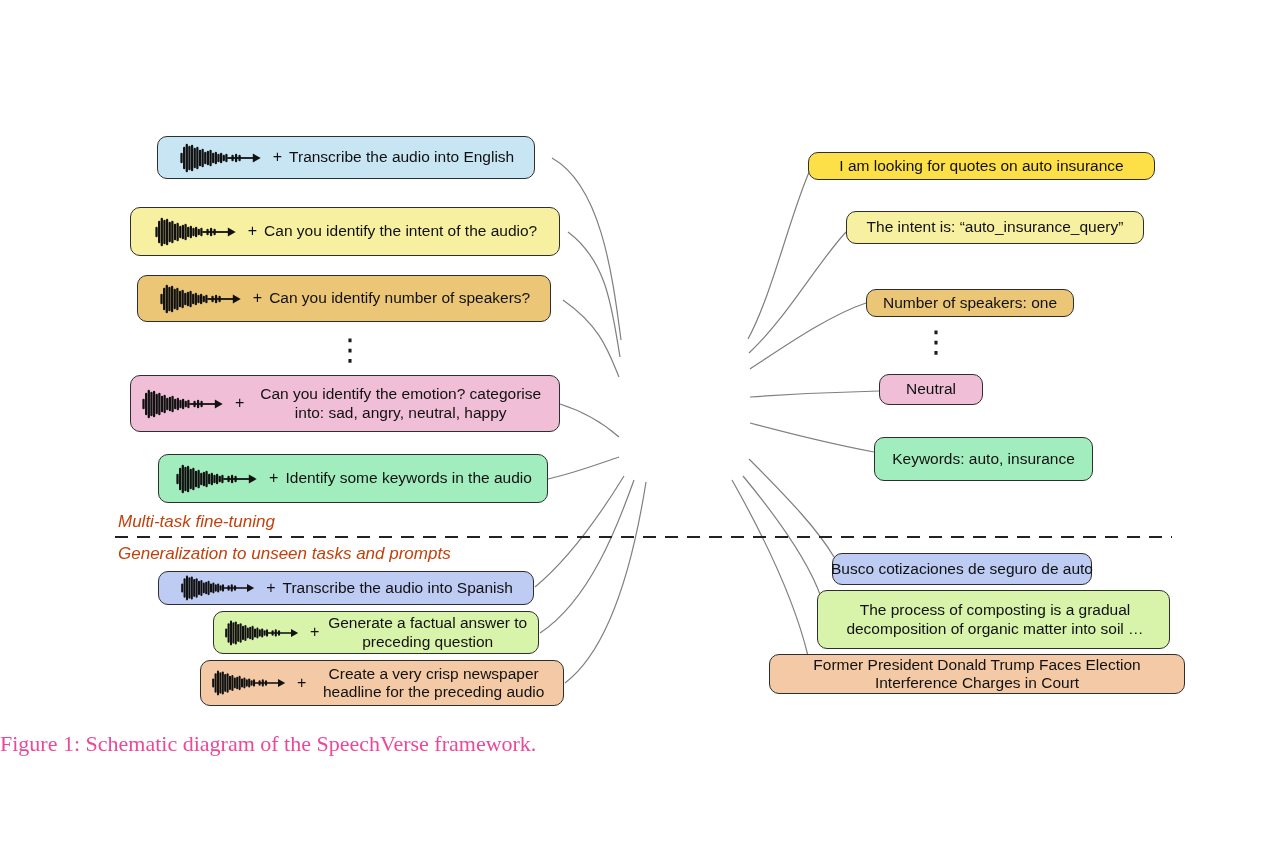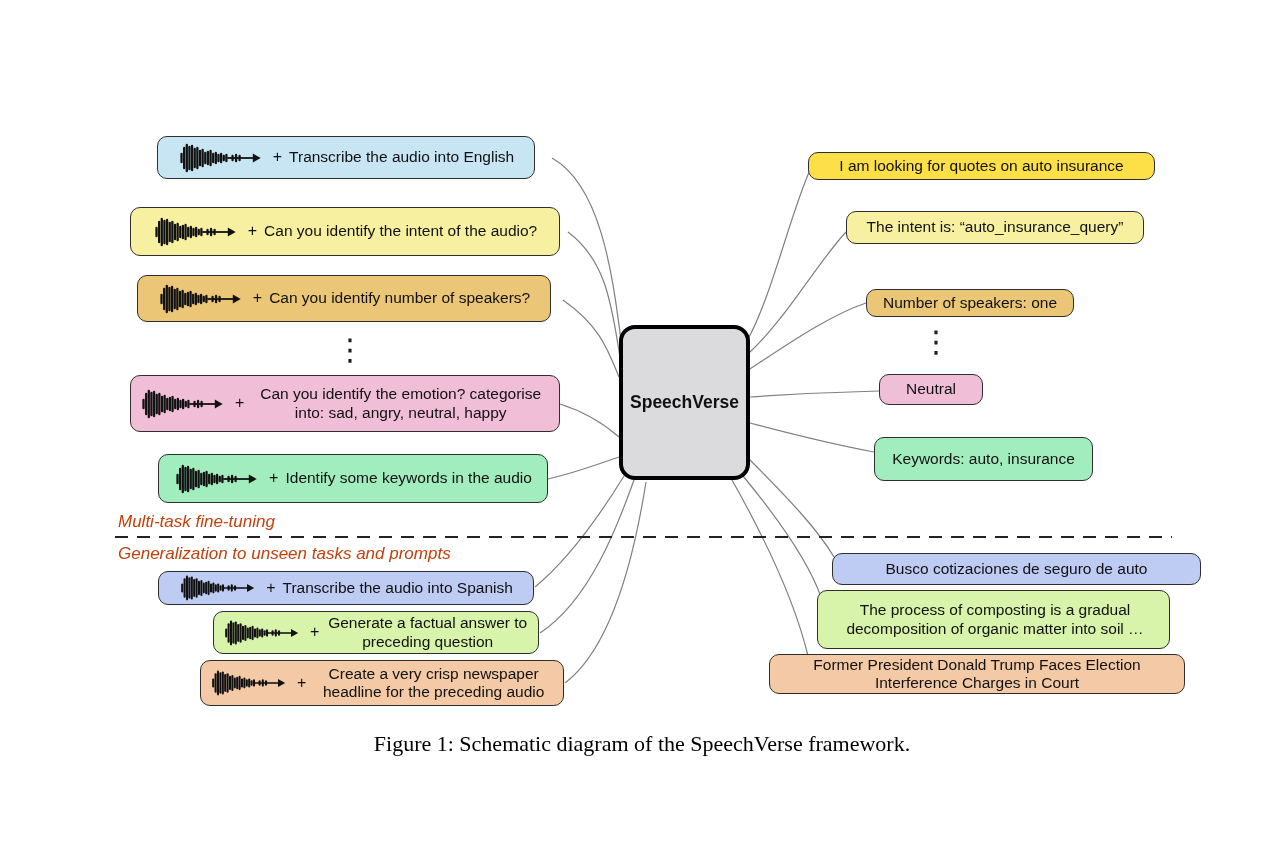--- a/index.html
+++ b/index.html
@@ -17,22 +17,22 @@
   .stacked::after{transform:translate(14px,10px);}
   .wf{flex:0 0 auto;width:88px;height:30px;}
   .wf svg{width:100%;height:100%;display:block;}
   .wf-sm{width:80px;height:26px;}
   .plus{font-size:16px;}
   .center-box{position:absolute;left:619px;top:325px;width:131px;height:155px;background:#dbdbdd;
         border:4px solid #000;border-radius:16px;box-sizing:border-box;display:flex;
         align-items:center;justify-content:center;font-weight:bold;font-size:17.5px;}
   .dots{position:absolute;font-size:30px;line-height:1.05;color:#1a1a1a;text-align:center;}
   .sec-label{position:absolute;font-style:italic;font-size:17px;color:#c2410c;}
-  .caption{position:absolute;left:0;top:731px;width:1284px;text-align:center;
-        font-family:"Liberation Serif",serif;font-size:22px;color:#000000;}
+  .caption{position:absolute;left:0;top:731px;width:1284px;text-align:left;
+        font-family:"Liberation Serif",serif;font-size:22px;color:#ec4899;}
 </style>
 </head>
 <body>
 
 <div class="stage">
 
   <svg class="links" viewBox="0 0 1284 850" fill="none">
     <g stroke="#7f7f7f" stroke-width="1.2">
       <path d="M552,158 C600,185 612,270 621,340"></path>
       <path d="M568,232 C608,262 612,310 620,357"></path>
@@ -326,23 +326,20 @@
             <line x1="70" y1="13" x2="70" y2="17"></line>
           </g>
           <line x1="56" y1="15" x2="86" y2="15" stroke="#111" stroke-width="1.8"></line>
           <path d="M85,10.5 94,15 85,19.5Z" fill="#111"></path>
         </svg>
       </span>
     <span class="plus">+</span>
     <span class="txt" style="max-width:245px;">Create a very crisp newspaper headline for the preceding audio</span>
   </div>
 
-  <div class="center-box">
-    <span>SpeechVerse</span>
-  </div>
 
   <div class="card nowrap" style="left: 808px; top: 152px; width: 347px; height: 28px; background: #fde047;">
     <span class="txt">I am looking for quotes on auto insurance</span>
   </div>
 
   <div class="card nowrap" style="left: 846px; top: 211px; width: 298px; height: 33px; background: rgb(246, 240, 160);">
     <span class="txt">The intent is: “auto_insurance_query”</span>
   </div>
 
   <div class="card nowrap" style="left: 866px; top: 289px; width: 208px; height: 28px; background: rgb(235, 198, 119);">
@@ -352,21 +349,21 @@
   <div class="dots" style="left:921px;top:326px;width:26px;">⋮</div>
 
   <div class="card nowrap" style="left: 879px; top: 374px; width: 104px; height: 31px; background: rgb(240, 191, 215);">
     <span class="txt">Neutral</span>
   </div>
 
   <div class="card nowrap" style="left: 874px; top: 437px; width: 219px; height: 44px; background: rgb(162, 237, 190);">
     <span class="txt">Keywords: auto, insurance</span>
   </div>
 
-  <div class="card nowrap" style="left: 832px; top: 553px; width: 369px; height: 32px; background: rgb(190, 203, 243);">
+  <div class="card nowrap" style="left: 832px; top: 553px; width: 260px; height: 32px; background: rgb(190, 203, 243);">
     <span class="txt">Busco cotizaciones de seguro de auto</span>
   </div>
 
   <div class="card" style="left: 817px; top: 590px; width: 353px; height: 59px; background: rgb(216, 243, 170); padding-left: 12px;">
     <span class="txt" style="max-width:330px;">The process of composting is a gradual decomposition of organic matter into soil …</span>
   </div>
 
   <div class="card" style="left: 769px; top: 654px; width: 416px; height: 40px; background: rgb(243, 202, 165);">
     <span class="txt" style="max-width:390px;">Former President Donald Trump Faces Election Interference Charges in Court</span>
   </div>

